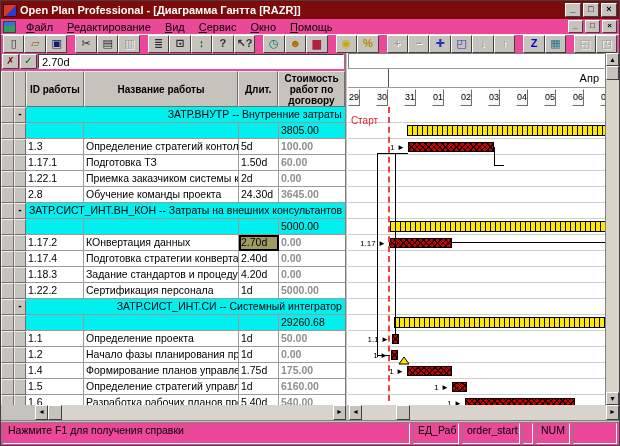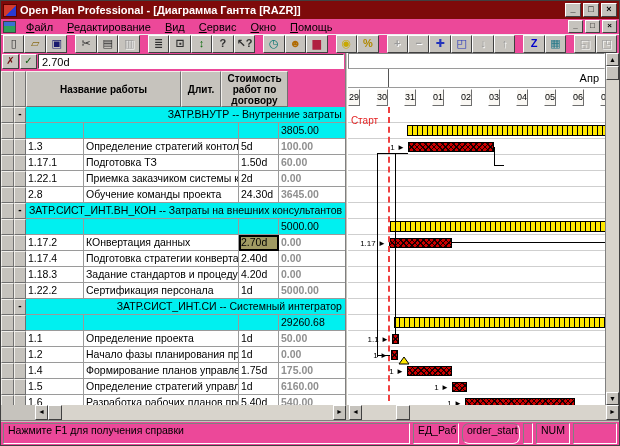--- a/index.html
+++ b/index.html
@@ -143,20 +143,21 @@
   <div class="main">
     <div class="left-panel">
       <div class="editbar">
         <div class="ebtn raised" style="color:#6e1010;">✗</div>
         <div class="ebtn raised" style="color:#0e5a0e;">✓</div>
         <input class="editinput" value="2.70d" style="">
       </div>
       <div class="thead" id="thead">
           <div class="hcell" style="width: 13px;"></div>
           <div class="hcell" style="width: 12px;"></div>
+          <div class="hcell" style="width: 58px;">ID работы</div>
           <div class="hcell" style="width: 155px;">Название работы</div>
           <div class="hcell" style="width: 40px;">Длит.</div>
           <div class="hcell" style="width: 67px;">Стоимость работ по договору</div>
         </div>
       <div class="tbody" id="tbody">
           <div class="trow">
             <div class="c-sel"></div>
             <div class="c-exp">-</div>
             <div class="gspan" style="background: rgb(0, 240, 240);">ЗАТР.ВНУТР -- Внутренние затраты</div>
           </div>
@@ -421,18 +422,18 @@
       <div class="htrack"></div>
       <div class="hbtn raised">►</div>
     </div>
   </div>
 
   <div class="statusgap"></div>
 
   <div class="status">
     <div class="spanel sunken s-msg">Нажмите F1 для получения справки</div>
     <div class="spanel sunken" id="sf0" style="width:46px;">ЕД_Раб</div>
-    <div class="spanel sunken" id="sf1" style="width:58px;border-radius:7px;">order_start</div>
+    <div class="spanel sunken" id="sf1" style="width:58px;">order_start</div>
     <div class="spanel sunken" style="width:10px;"></div>
     <div class="spanel sunken" id="sf2" style="width:34px;">NUM</div>
     <div class="spanel sunken" style="width:44px;"></div>
   </div>
 </div>
 
 </body></html>

